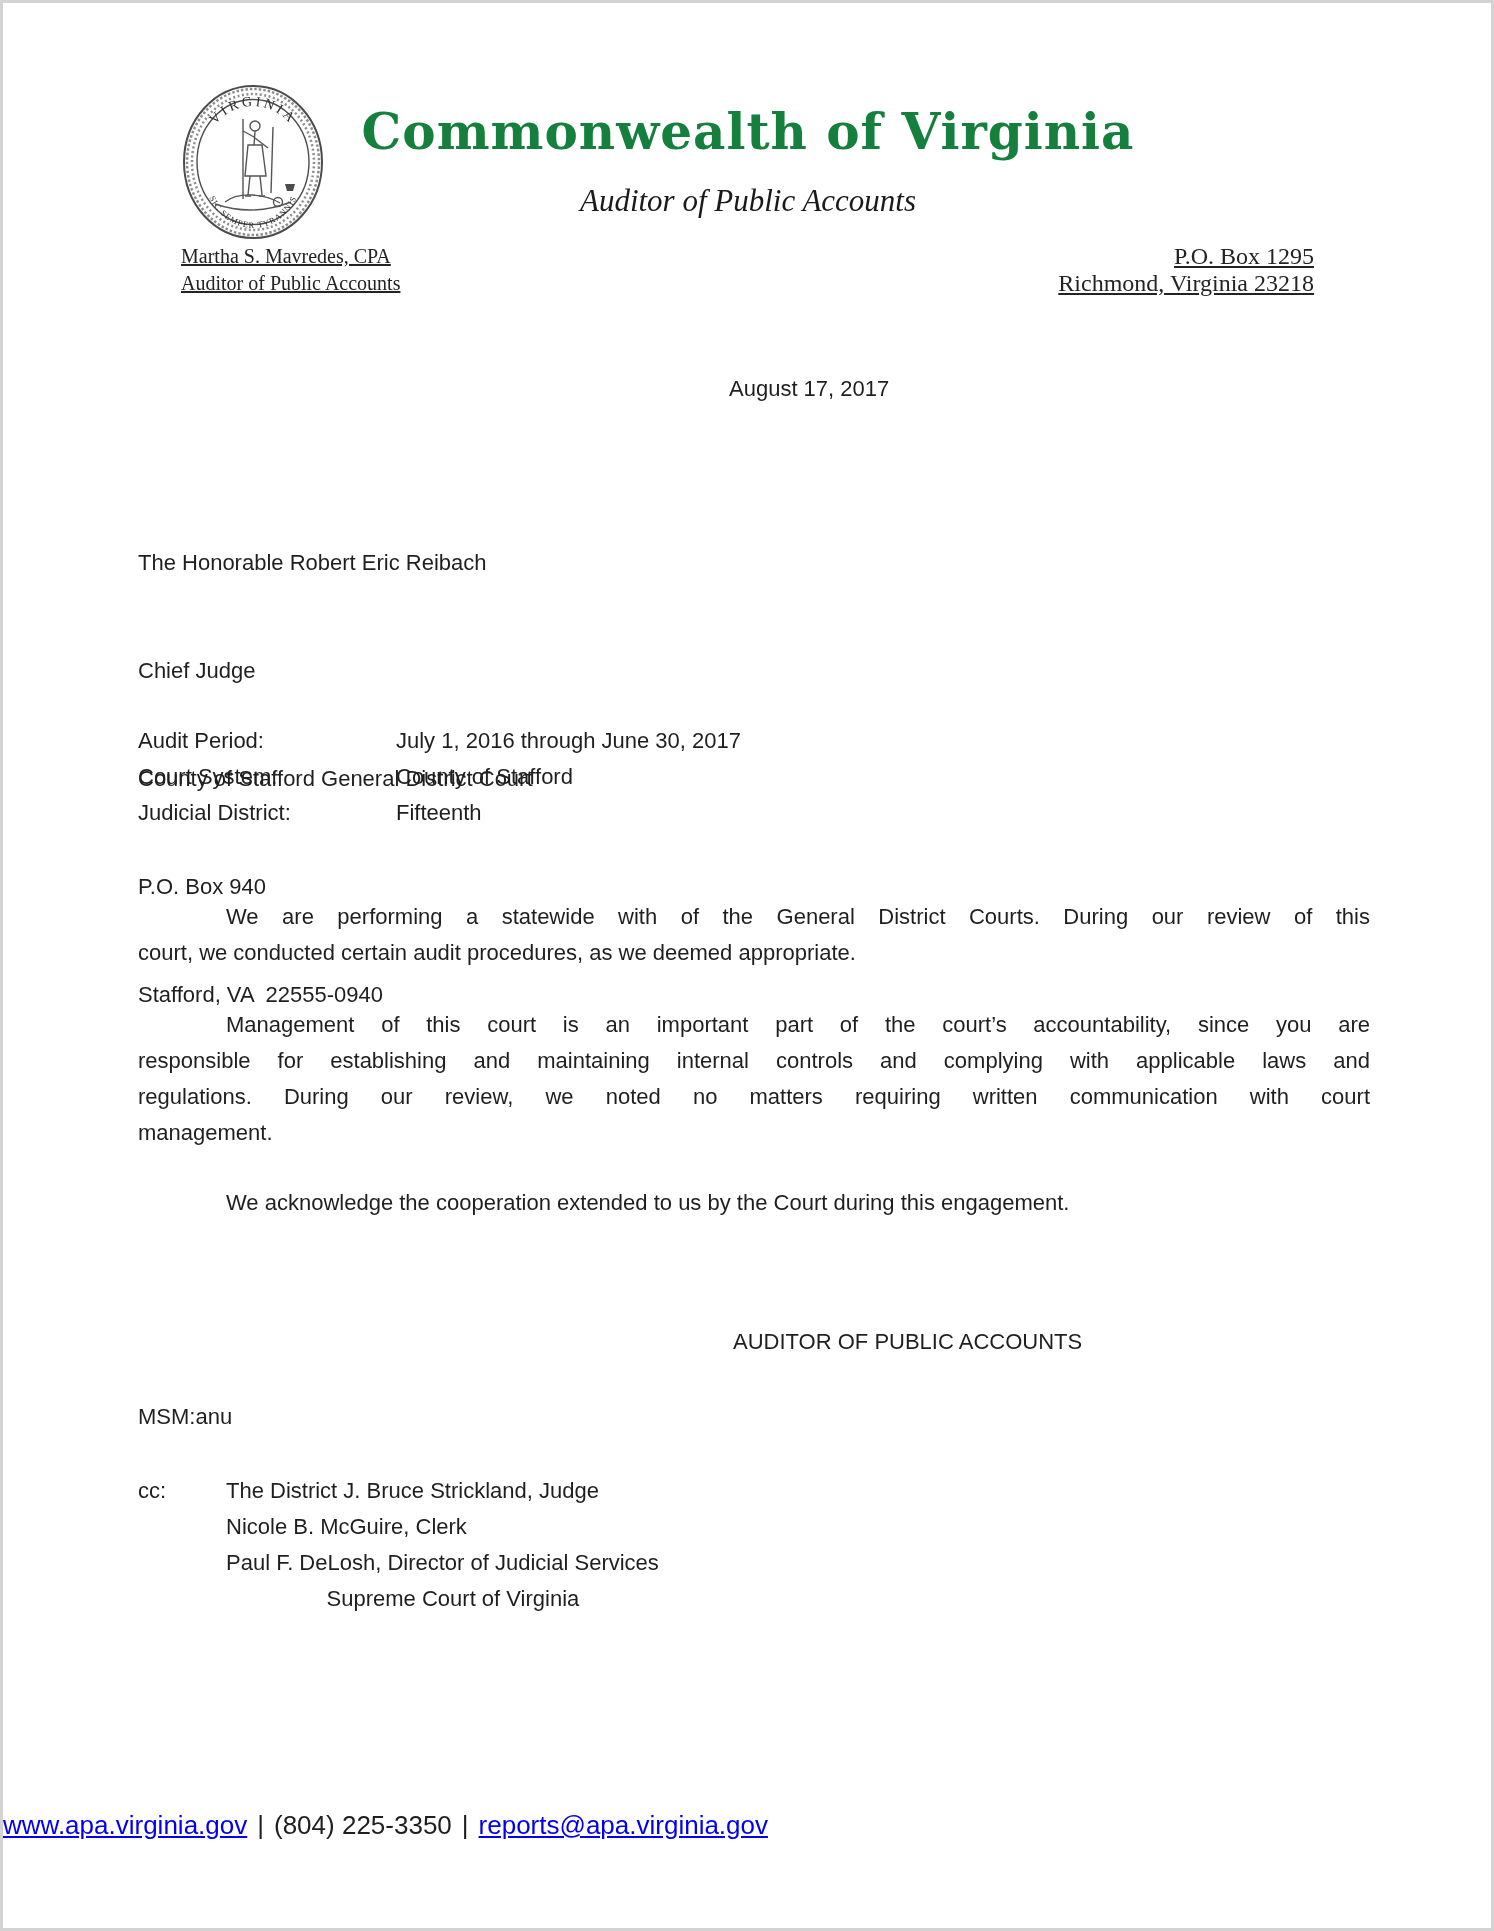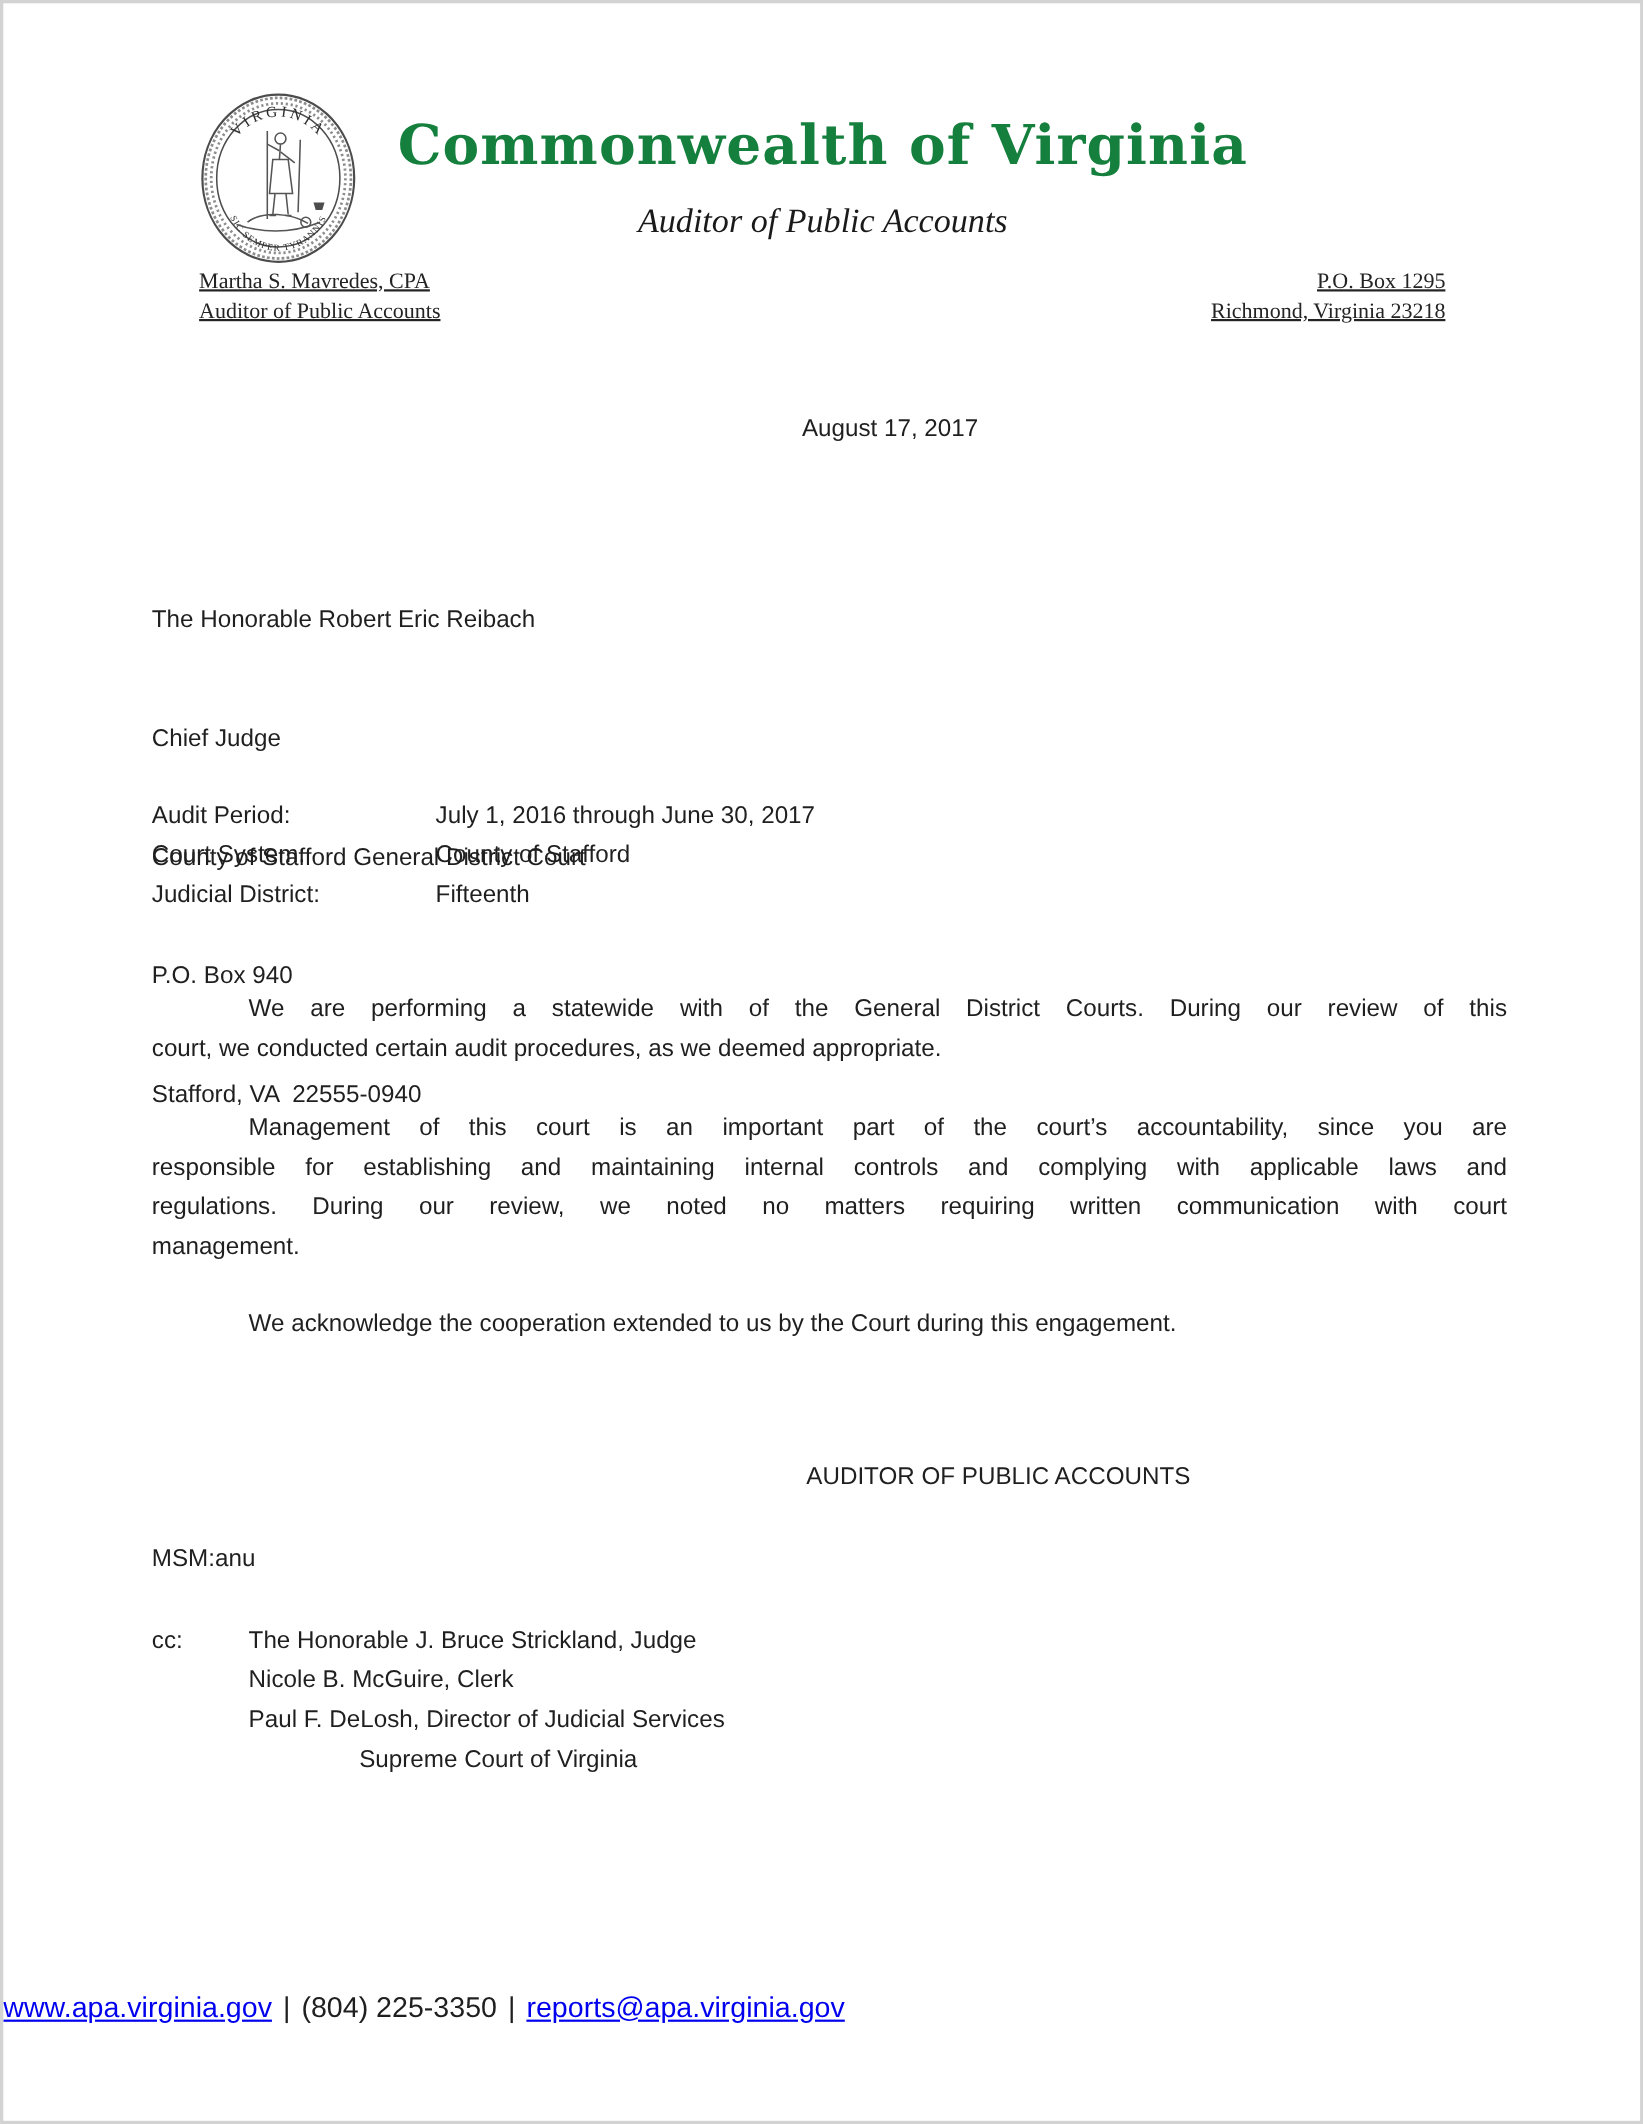--- a/index.html
+++ b/index.html
@@ -33,21 +33,21 @@
   }
   .masthead .subtitle {
     font-family:"Liberation Serif", serif;
     font-style:italic;
     font-size:31px;
     line-height:40px;
     margin-top:18px;
     color:#1a1a1a;
   }
   .official { left:178px; top:240px; font-size:20px; line-height:27px; color:#232323; }
-  .ret-address { right:177px; top:240px; font-size:20px; line-height:27px; color:#232323; text-align:right; }
+  .ret-address { right:177px; top:240px; font-size:24px; line-height:27px; color:#232323; text-align:right; }
 
   .date-line { left:726px; top:368px; }
 
   .recipient { left:135px; top:470px; white-space:pre-wrap; }
 
   .audit-info { left:135px; top:720px; }
   .audit-row { display:flex; }
   .audit-row .lbl { width:258px; flex:0 0 258px; }
 
   .para { left:135px; width:1232px; }
@@ -167,21 +167,21 @@
   <div class="abs para p3 body-text">
     <div class="first">We acknowledge the cooperation extended to us by the Court during this engagement.</div>
   </div>
 
   <div class="abs sig-line body-text">AUDITOR OF PUBLIC ACCOUNTS</div>
 
   <div class="abs typist body-text">MSM:anu</div>
 
   <div class="abs cc-label body-text">cc:</div>
   <div class="abs cc-list body-text">
-    <div>The Honorable J. Bruce Strickland, Judge</div>
+    <div>The District J. Bruce Strickland, Judge</div>
     <div>Nicole B. McGuire, Clerk</div>
     <div>Paul F. DeLosh, Director of Judicial Services</div>
     <div class="cc-extra">Supreme Court of Virginia</div>
   </div>
 
   <div class="abs footer">
     <a class="link" href="#">www.apa.virginia.gov</a><span class="sep">|</span><span>(804) 225-3350</span><span class="sep">|</span><a class="link" href="#">reports@apa.virginia.gov</a>
   </div>
 
 </div>

